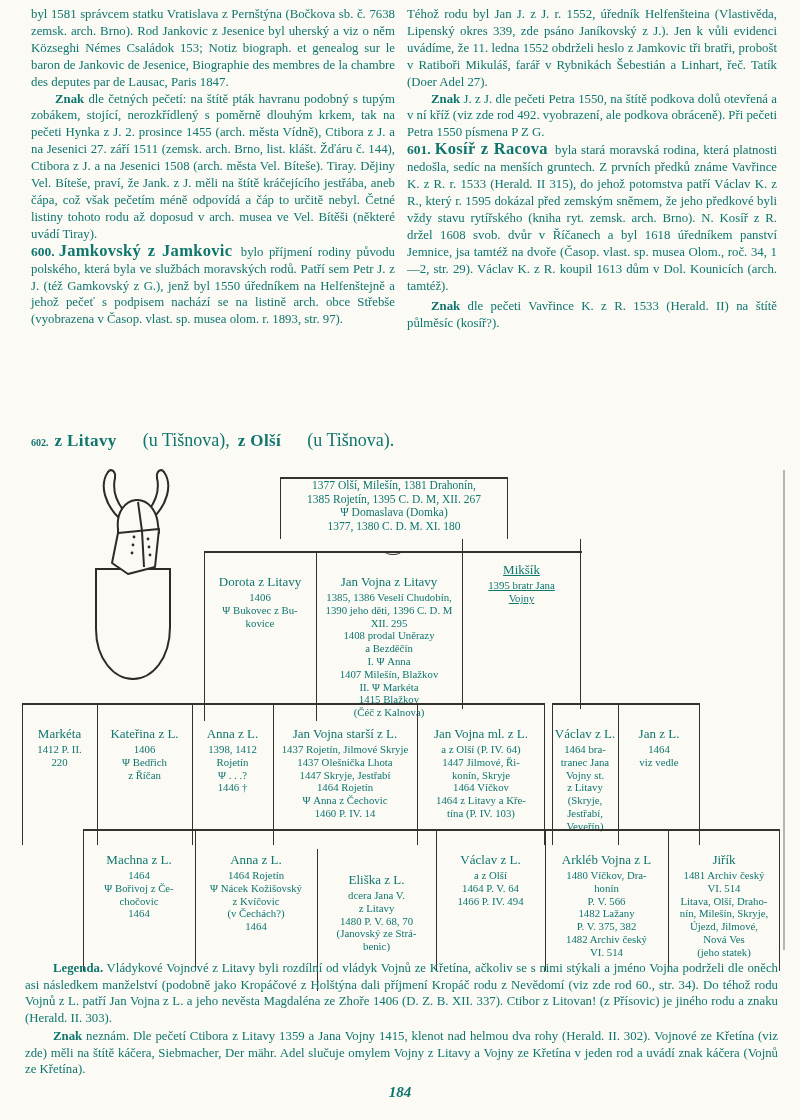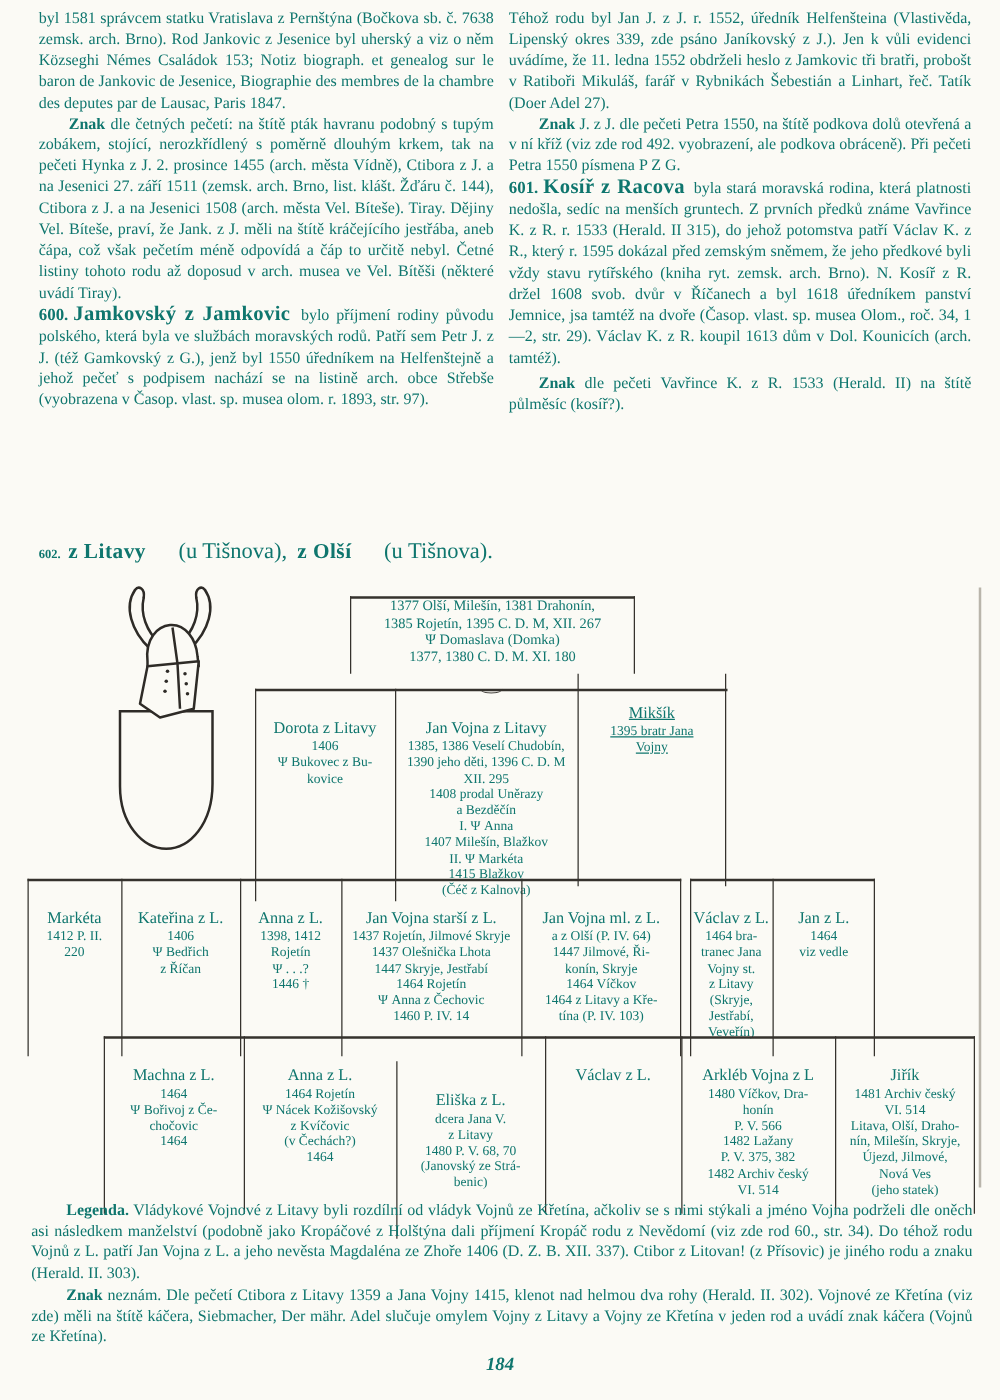--- a/index.html
+++ b/index.html
@@ -242,20 +242,25 @@
       <div>
           <div class="tline">dcera Jana V.</div>
           <div class="tline">z Litavy</div>
           <div class="tline">1480 P. V. 68, 70</div>
           <div class="tline">(Janovský ze Strá-</div>
           <div class="tline">benic)</div>
         </div>
     </div>
     <div class="tbox cell" style="left:436px;top:374px;width:107px;height:122px;">
       <div class="tbox-title">Václav z L.</div>
+      <div>
+          <div class="tline">a z Olší</div>
+          <div class="tline">1464 P. V. 64</div>
+          <div class="tline">1466 P. IV. 494</div>
+        </div>
     </div>
     <div class="tbox cell" style="left:545px;top:374px;width:121px;height:122px;">
       <div class="tbox-title">Arkléb Vojna z L</div>
       <div>
           <div class="tline">1480 Víčkov, Dra-</div>
           <div class="tline">honín</div>
           <div class="tline">P. V. 566</div>
           <div class="tline">1482 Lažany</div>
           <div class="tline">P. V. 375, 382</div>
           <div class="tline">1482 Archiv český</div>

